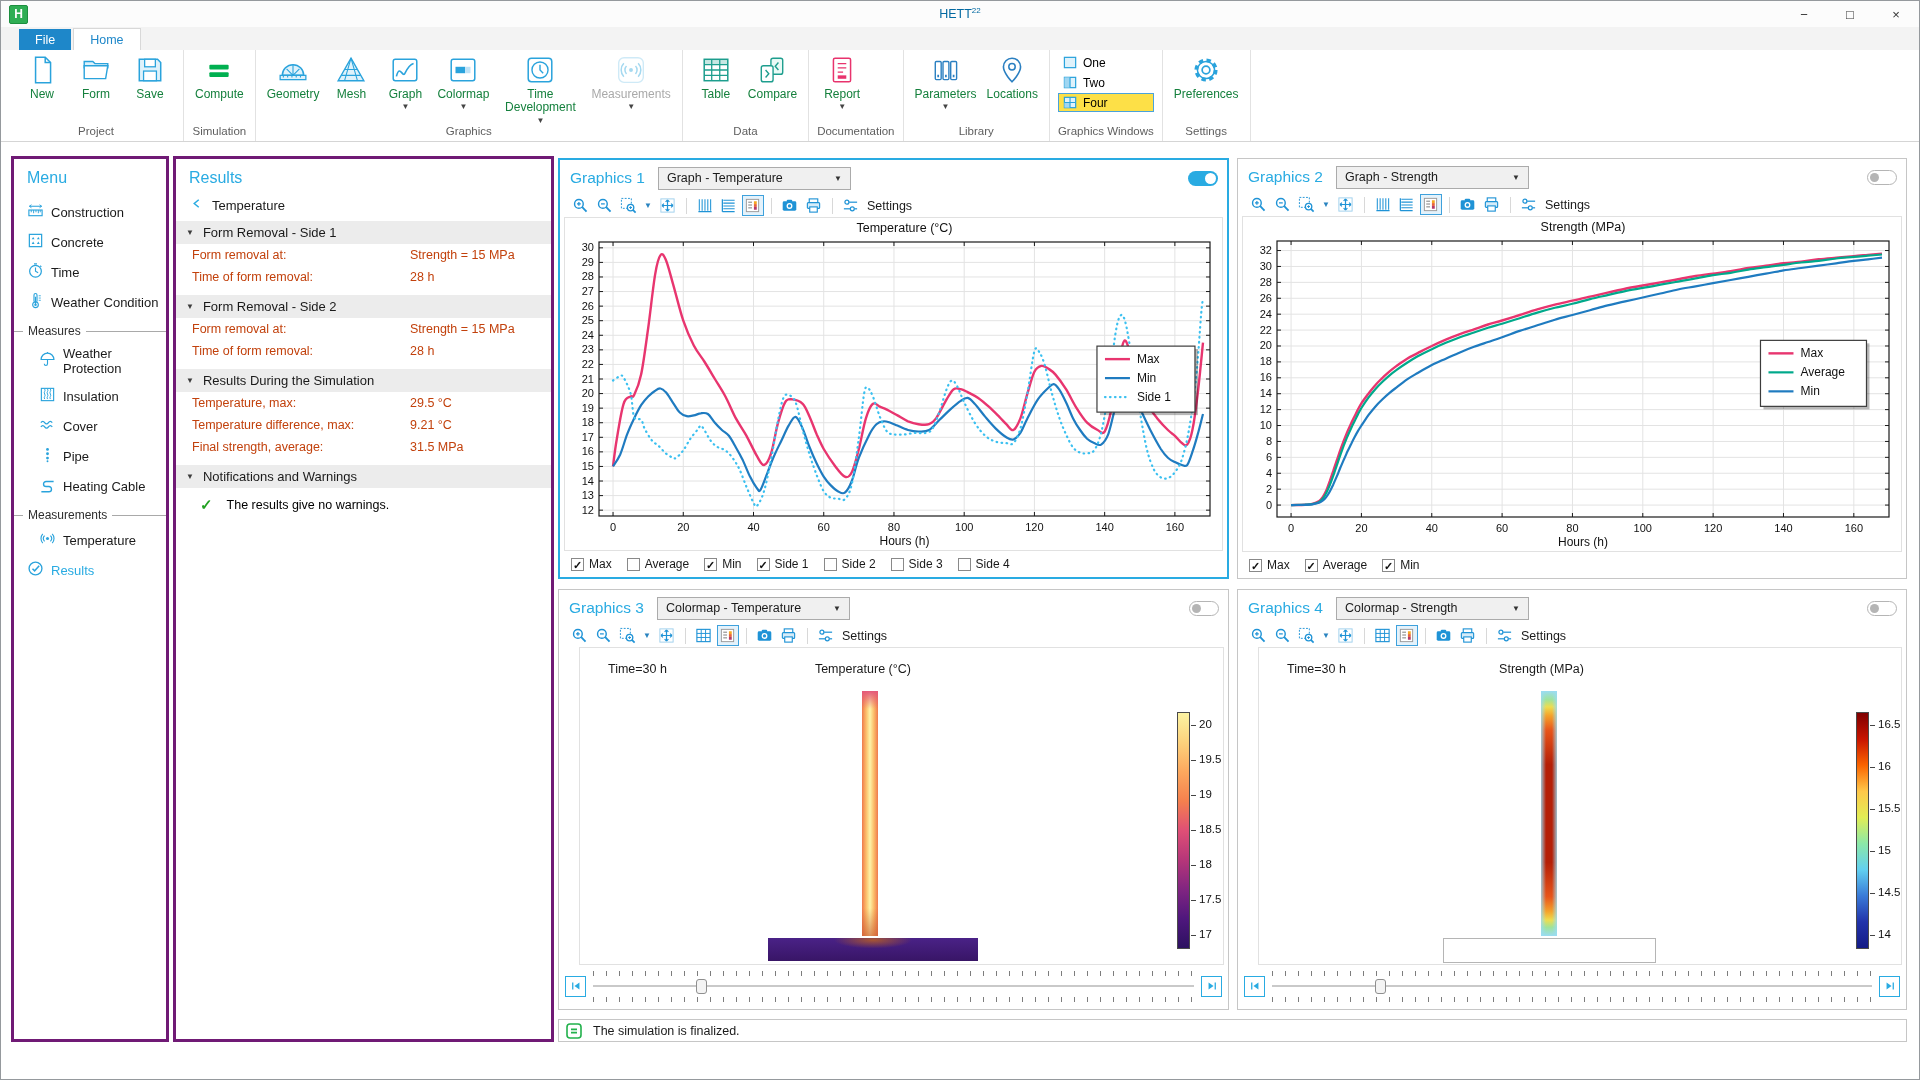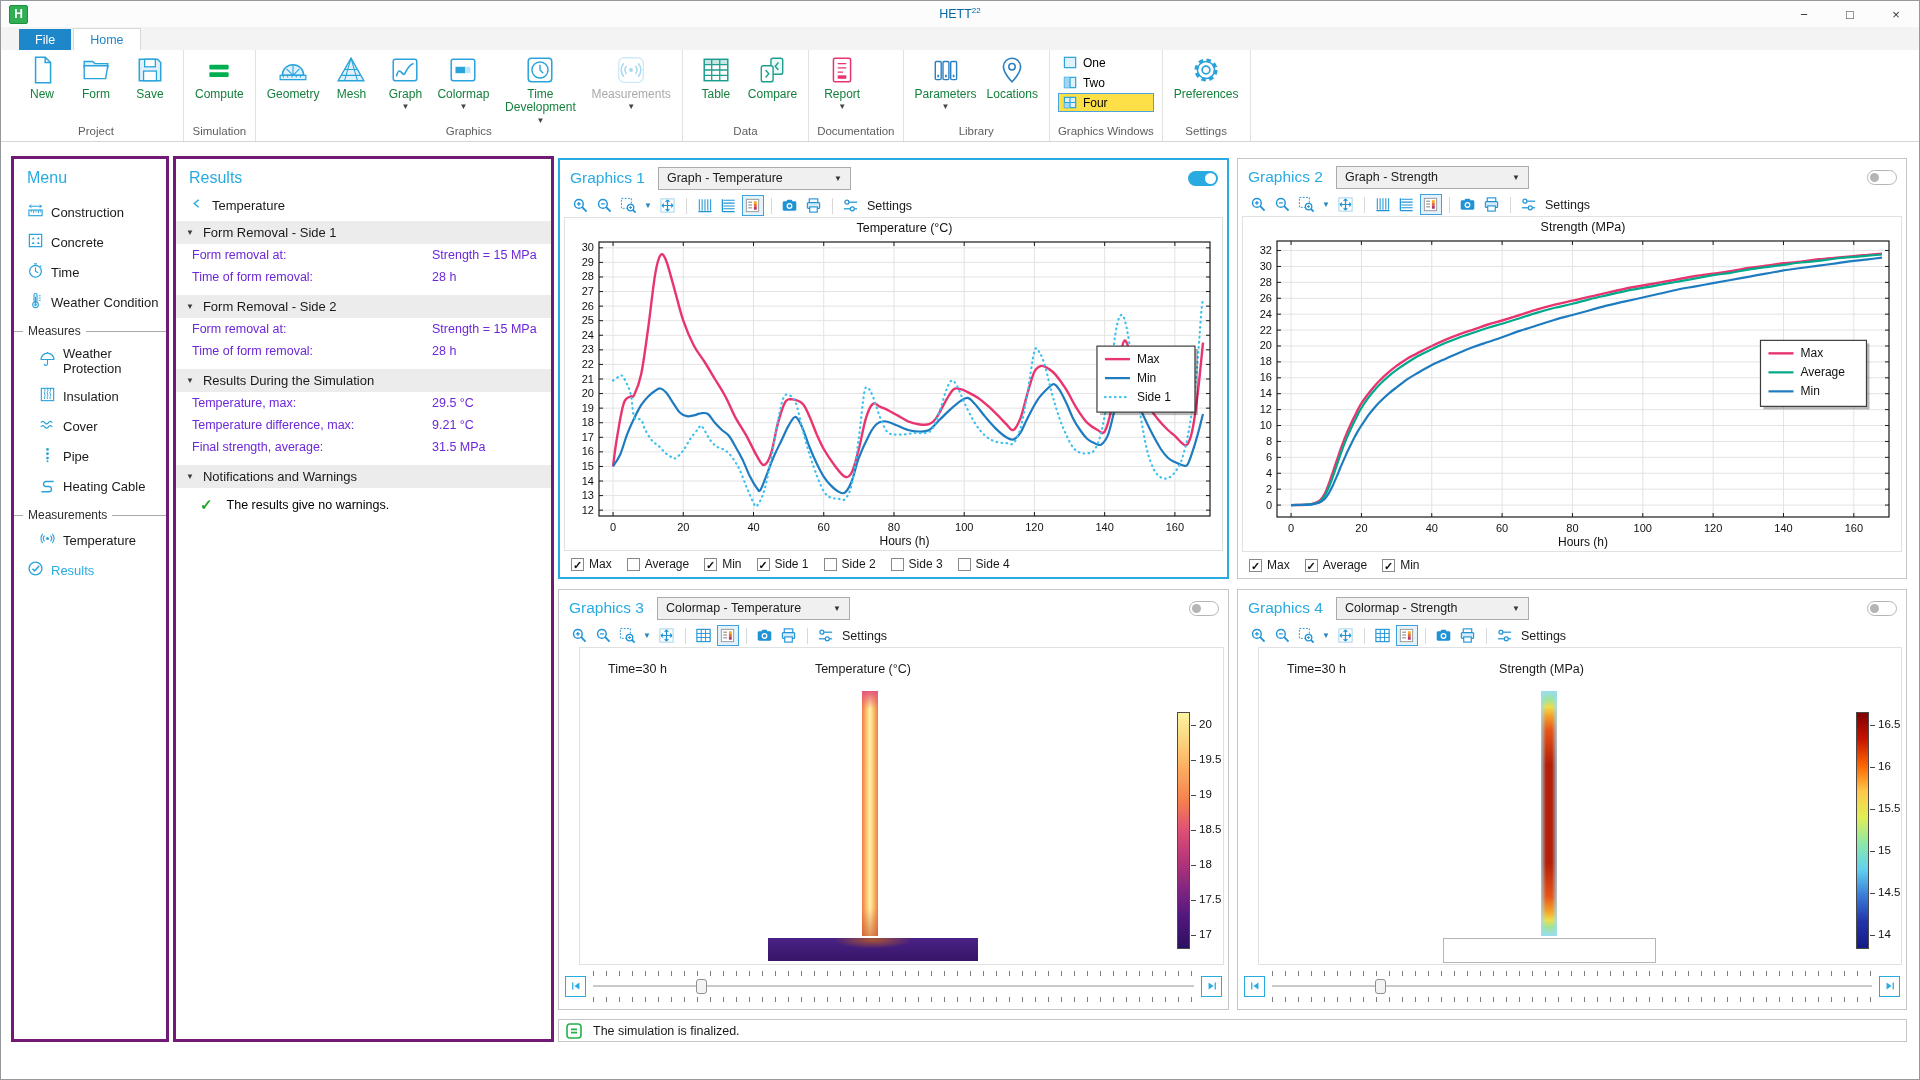--- a/index.html
+++ b/index.html
@@ -45,21 +45,21 @@
   .mitem.active{color:#29abe2;}
   .mdivider{display:flex;align-items:center;font-size:12px;color:#2e2e2e;margin:7px 0 3px;}
   .mdivider::before{content:'';width:9px;height:1px;background:#a9a9a9;margin-right:5px;}
   .mdivider::after{content:'';flex:1;height:1px;background:#a9a9a9;margin-left:5px;}
 
   #results-panel{left:172px;top:155px;width:381px;height:886px;}
   .rback{display:flex;align-items:center;gap:11px;font-size:13px;color:#1a1a1a;margin:2px 0 8px 16px;}
   .rback svg{width:9px;height:13px;}
   .rsection-head{display:flex;align-items:center;gap:9px;background:#ececec;font-size:13px;color:#1a1a1a;padding:4px 10px;margin-top:7px;}
   .tri{font-size:8px;color:#3c3c3c;}
-  .rrow{display:flex;font-size:12.5px;color:#6d28d9;padding:4px 0 4px 16px;gap:22px;}
+  .rrow{display:flex;font-size:12.5px;color:#c2410c;padding:4px 0 4px 16px;}
   .rrow .rl{width:218px;flex:none;}
   .rnote{display:flex;align-items:center;gap:14px;font-size:12.5px;padding:8px 0 0 24px;}
   .rcheckmark{color:#21a121;font-weight:bold;font-size:15px;}
 
   
   .gpanel{position:absolute;background:#fff;border:1px solid #c6c6c6;box-sizing:border-box;}
   #g1{left:557px;top:157px;width:671px;height:421px;border:2px solid #29abe2;}
   #g2{left:1236px;top:157px;width:670px;height:421px;}
   #g3{left:557px;top:588px;width:671px;height:421px;}
   #g4{left:1236px;top:588px;width:670px;height:421px;}

